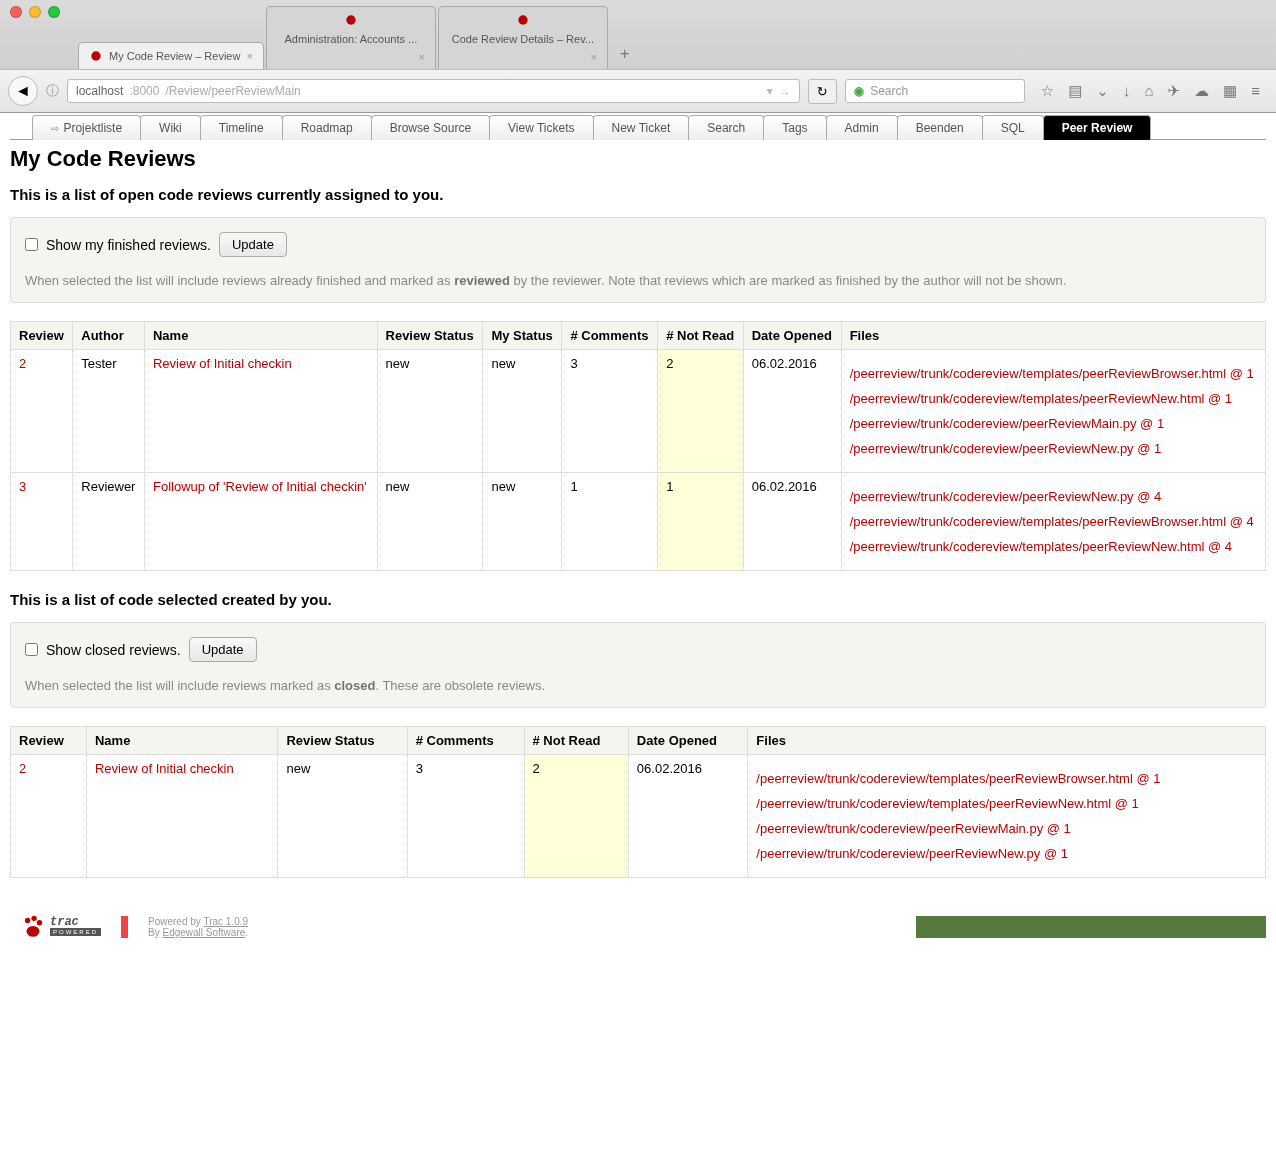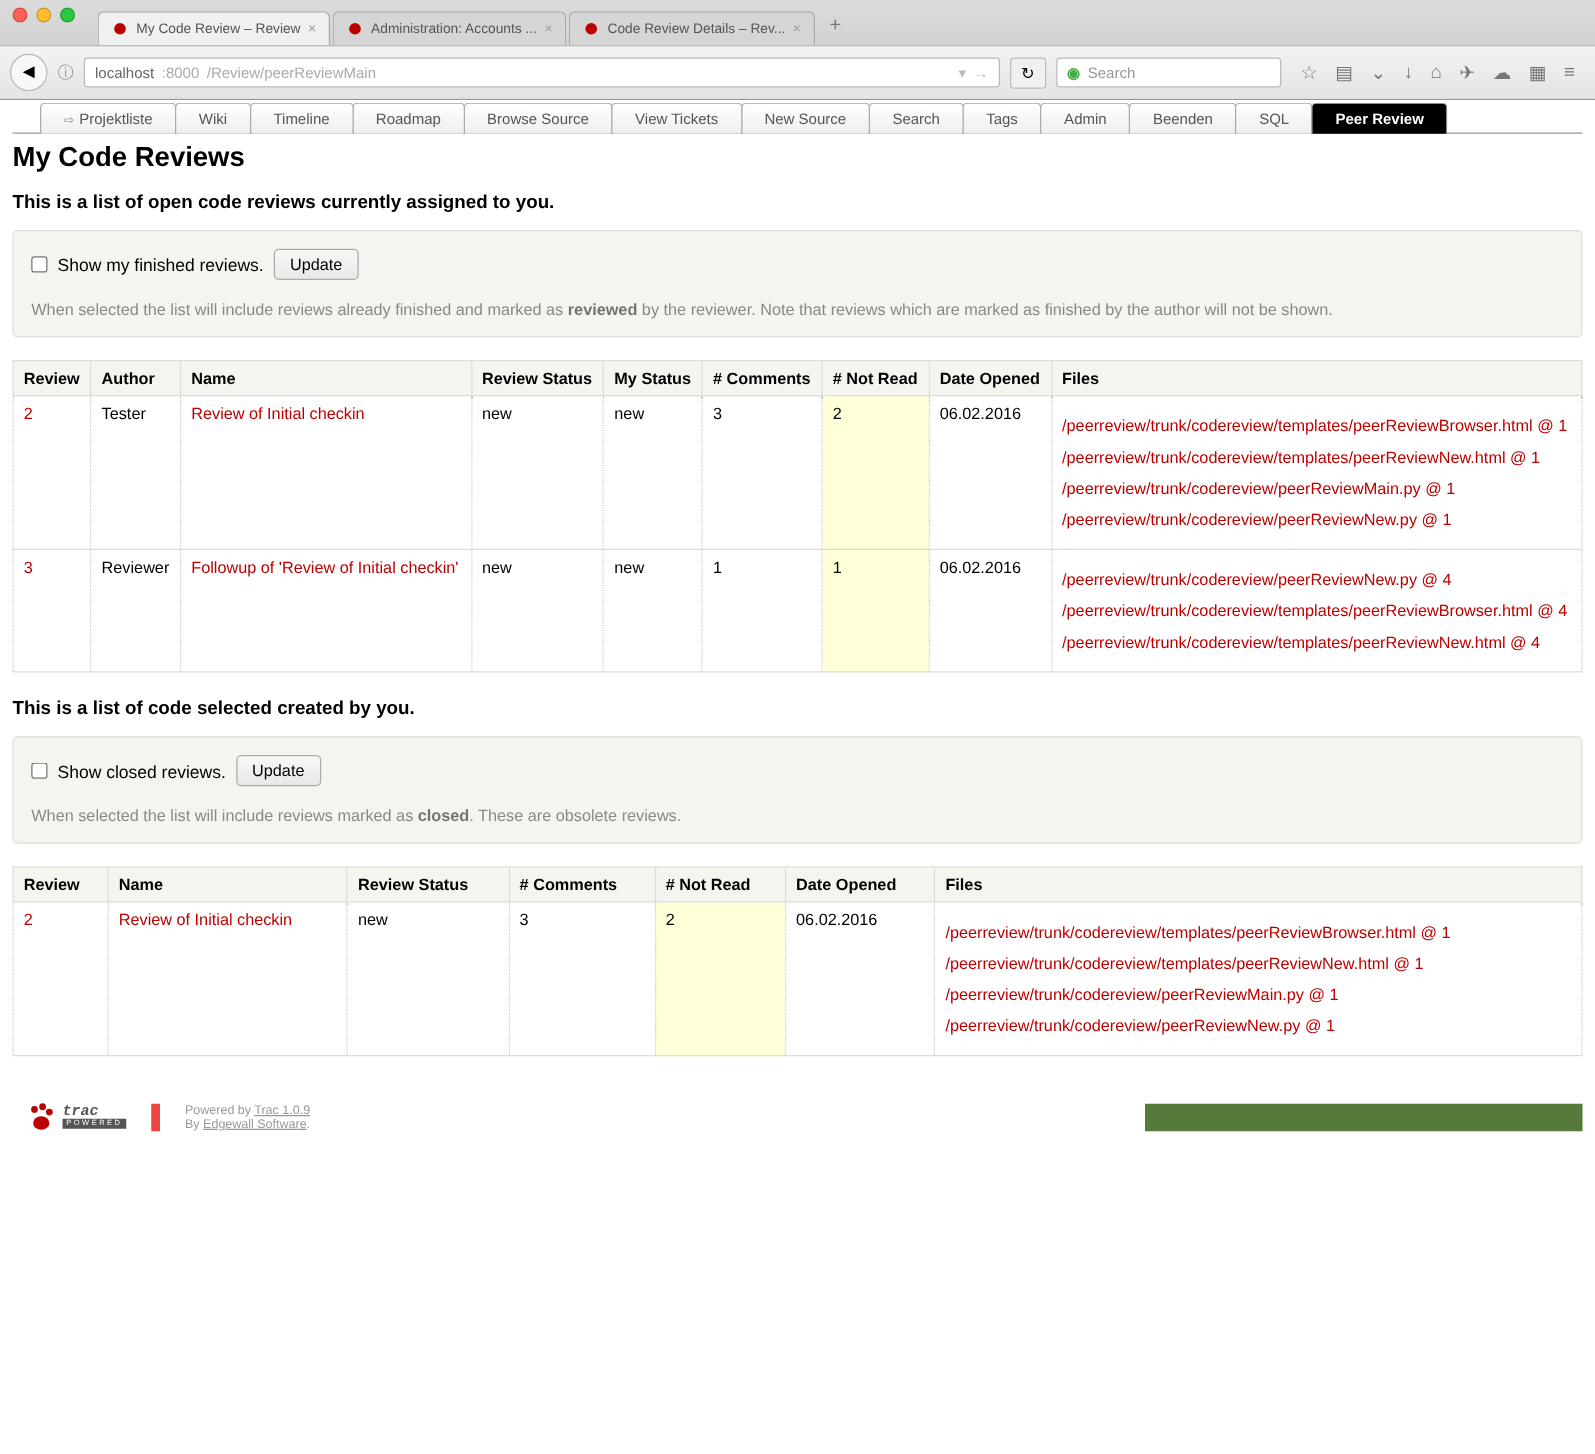--- a/index.html
+++ b/index.html
@@ -8,21 +8,21 @@
 
 .browser-chrome { background: linear-gradient(#dbdbdb, #c9c9c9); border-bottom: 1px solid #999; }
 .traffic-lights { display: flex; gap: 7px; padding: 6px 10px 0 10px; }
 .tl { width: 12px; height: 12px; border-radius: 50%; border: 1px solid rgba(0,0,0,0.2); }
 .tl-red { background: #ff5f57; }
 .tl-yellow { background: #ffbd2e; }
 .tl-green { background: #28c840; }
 .tabs-bar { display: flex; align-items: flex-end; padding: 0 8px; margin-top: -12px; }
 .tab { display: flex; align-items: center; gap: 6px; padding: 6px 10px; margin-left: 70px; background: #f0f0f0; border: 1px solid #aaa; border-bottom: none; border-radius: 5px 5px 0 0; font-size: 11px; color: #555; min-width: 170px; }
 .tab.inactive { background: #d5d5d5; }
-.tab + .tab { margin-left: 2px; }
+.tab + .tab { margin-left: 2px; flex-direction: column; }
 .tab-icon { width: 14px; height: 14px; }
 .tab-close { margin-left: auto; color: #999; cursor: pointer; }
 .tab-add { padding: 6px 12px; font-size: 16px; color: #777; }
 .url-bar { display: flex; align-items: center; gap: 8px; padding: 6px 8px; background: linear-gradient(#f3f3f3, #e4e4e4); border-top: 1px solid #bbb; }
 .nav-back { width: 30px; height: 30px; border-radius: 50%; border: 1px solid #bbb; background: #f8f8f8; display: flex; align-items: center; justify-content: center; font-size: 16px; }
 .url-field { flex: 1; display: flex; align-items: center; gap: 6px; background: #fff; border: 1px solid #bbb; border-radius: 3px; padding: 4px 8px; font-size: 12px; color: #666; }
 .url-field .dim { color: #aaa; }
 .url-refresh { background: #f0f0f0; border: 1px solid #bbb; border-radius: 3px; padding: 4px 8px; }
 .search-box { width: 180px; background: #fff; border: 1px solid #bbb; border-radius: 3px; padding: 4px 8px; display: flex; align-items: center; gap: 6px; font-size: 12px; color: #999; }
 .toolbar-icons { display: flex; gap: 14px; color: #777; font-size: 15px; padding: 0 8px; }
@@ -142,21 +142,21 @@
 <div class="page">
 
   <div class="mainnav">
     <div class="mainnav-spacer"></div>
     <a href="#"><span class="arrow-ico">⇨</span><span>Projektliste</span></a>
     <a href="#">Wiki</a>
     <a href="#">Timeline</a>
     <a href="#">Roadmap</a>
     <a href="#">Browse Source</a>
     <a href="#">View Tickets</a>
-    <a href="#">New Source</a>
+    <a href="#">New Ticket</a>
     <a href="#">Search</a>
     <a href="#">Tags</a>
     <a href="#">Admin</a>
     <a href="#">Beenden</a>
     <a href="#">SQL</a>
     <a href="#" class="active">Peer Review</a>
   </div>
 
 
   <h1>My Code Reviews</h1>

